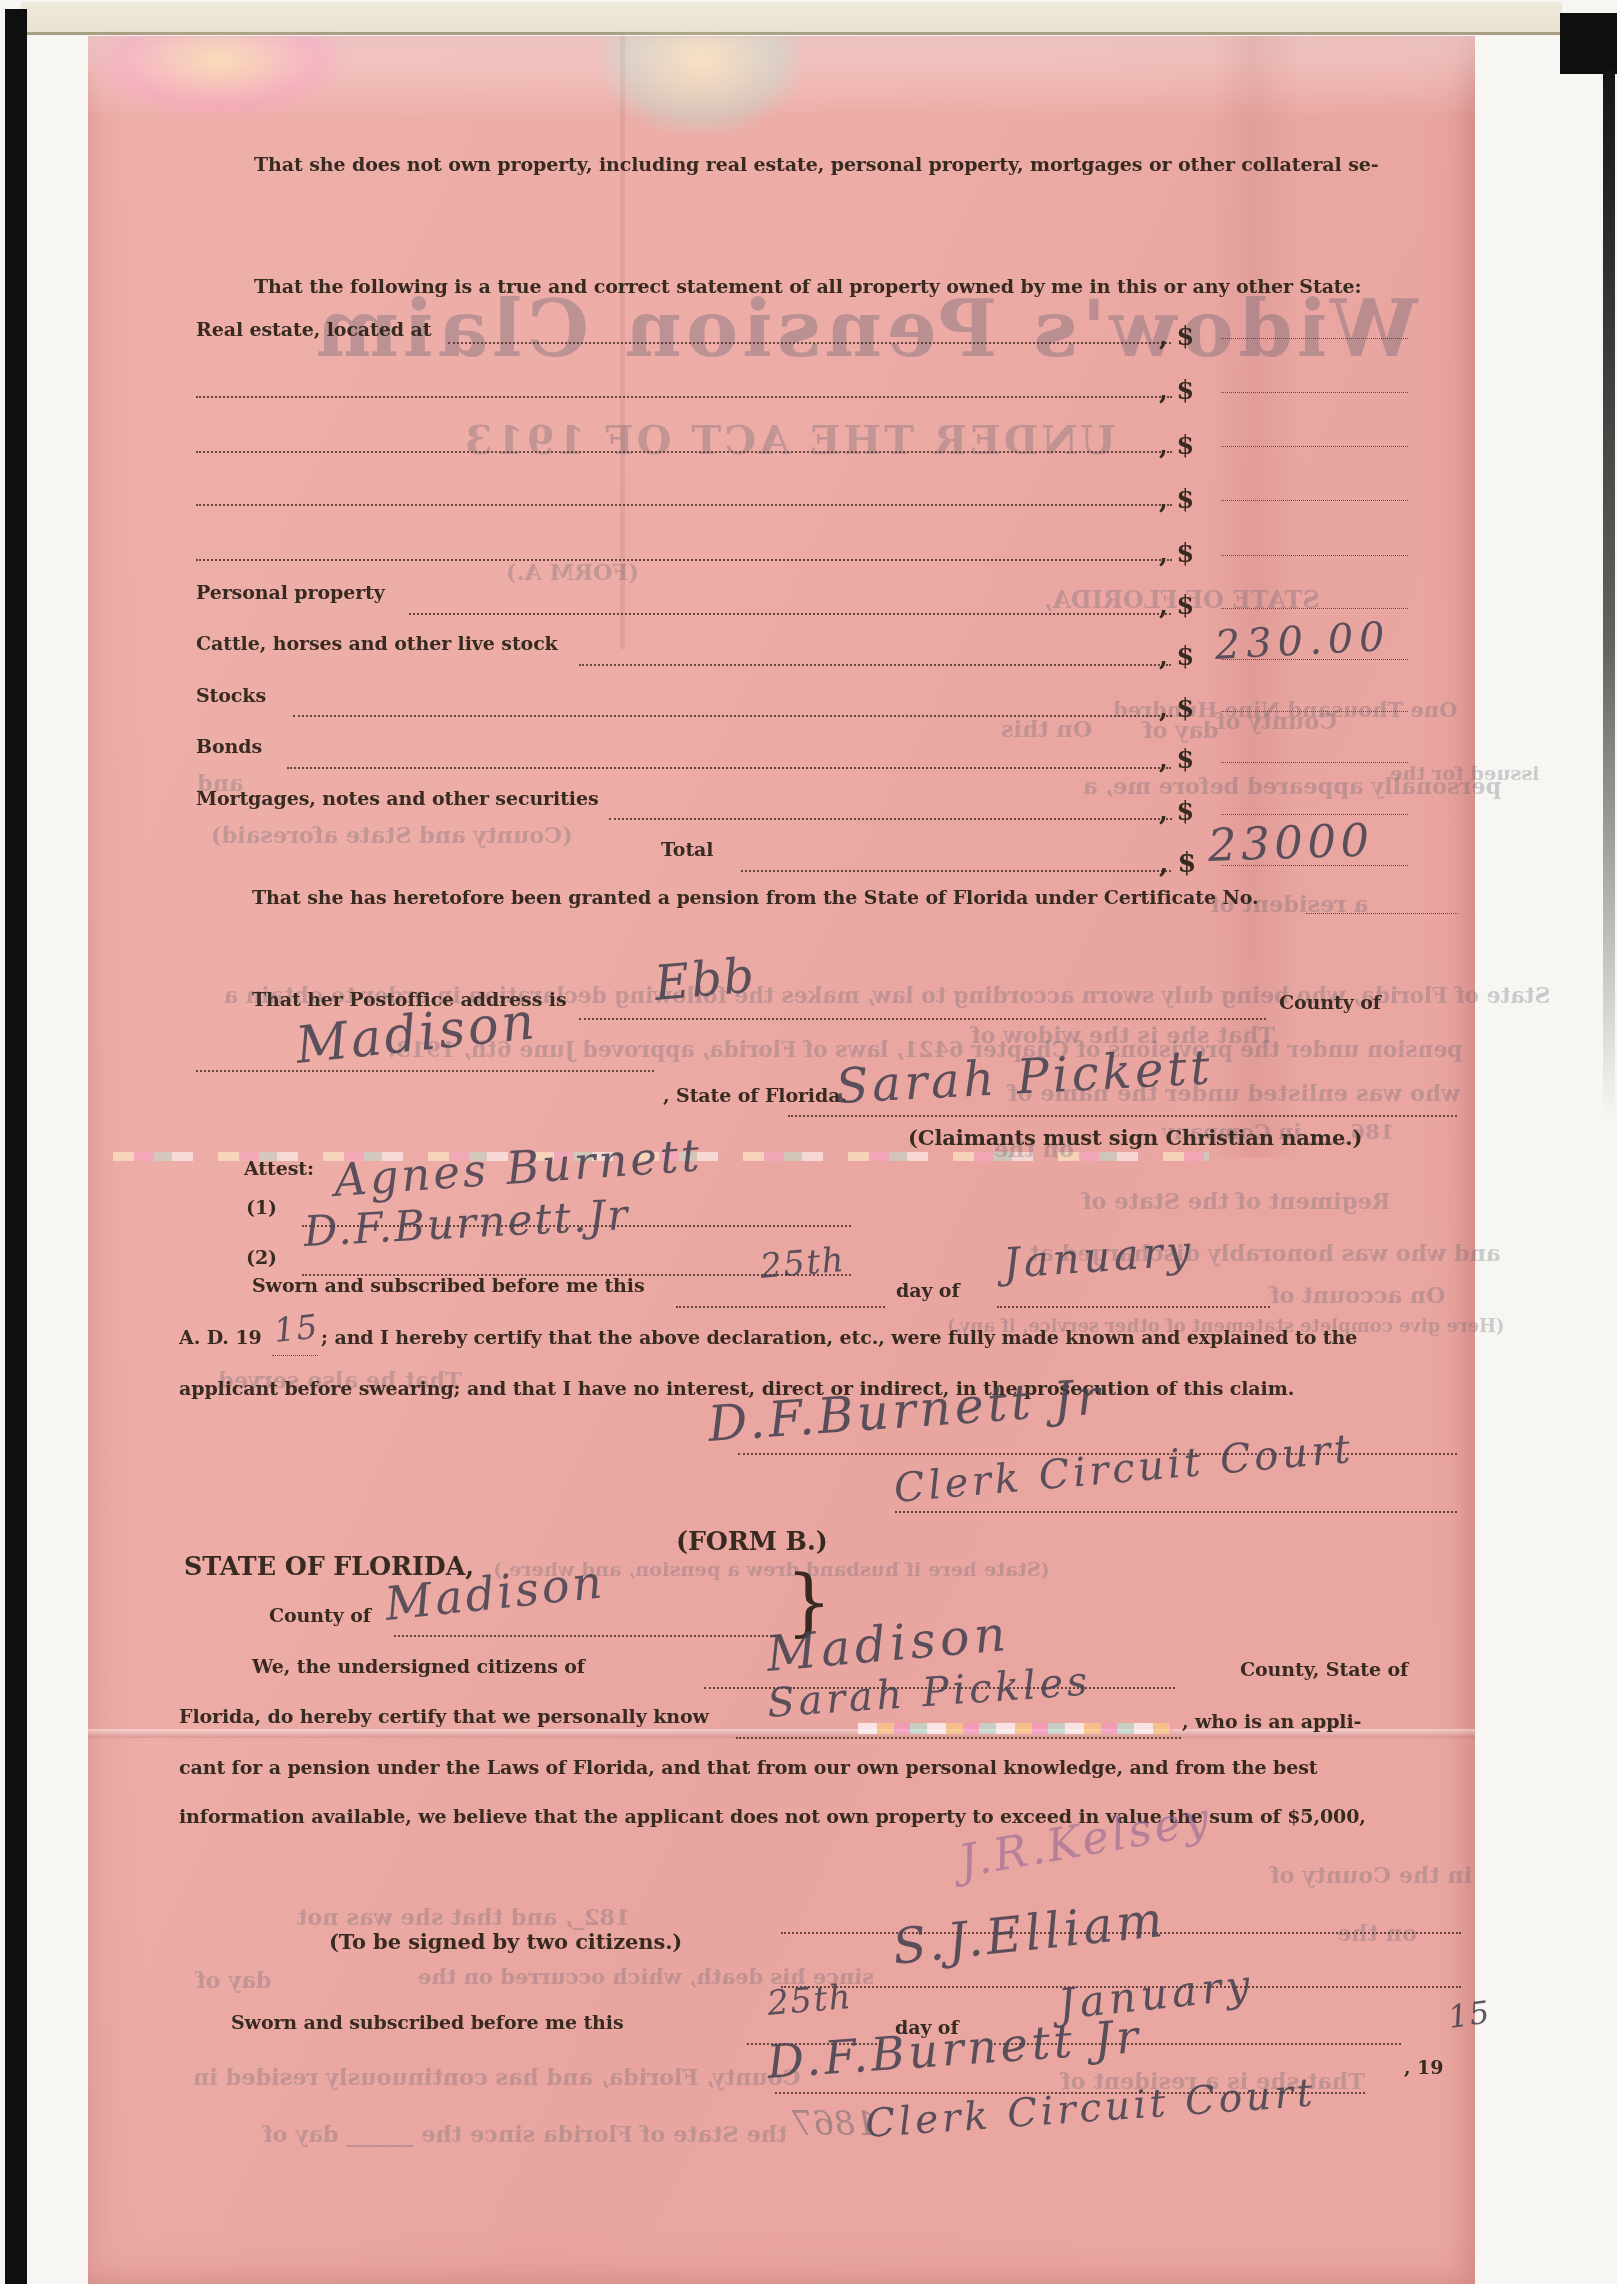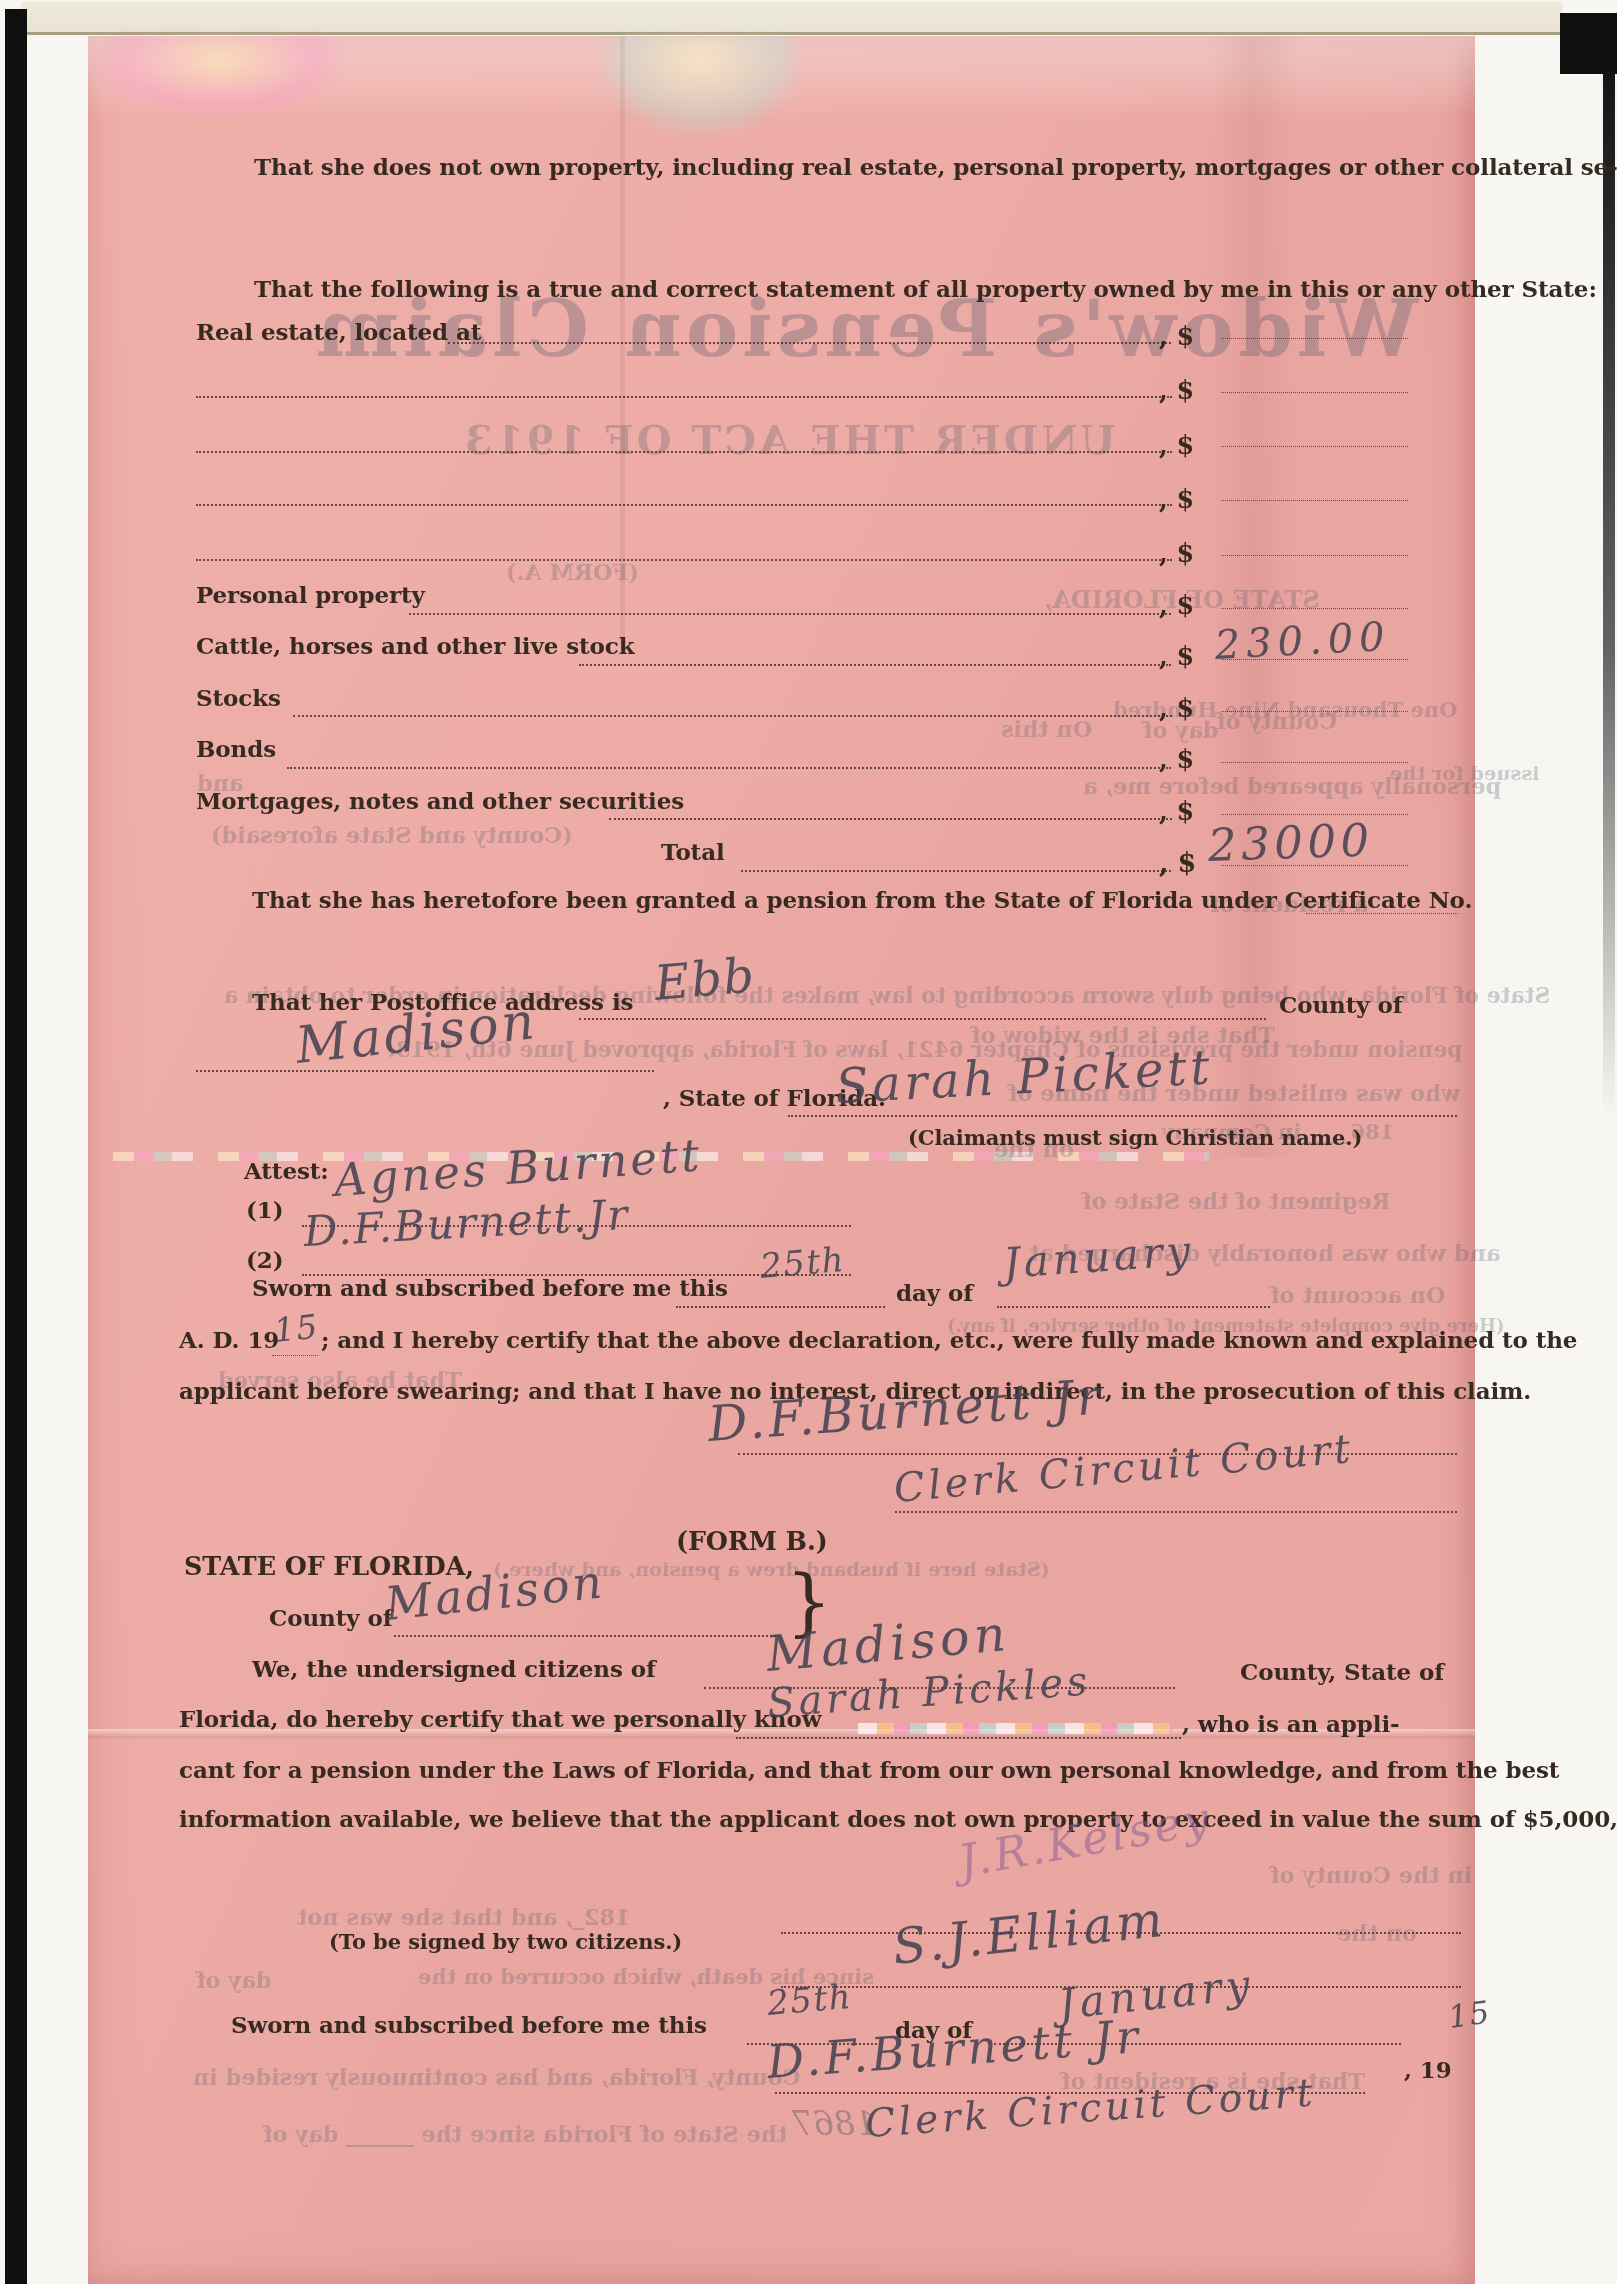--- a/index.html
+++ b/index.html
@@ -3,21 +3,21 @@
 <meta charset="utf-8">
 <style>
   html,body{margin:0;padding:0;background:#ffffff;}
   #scan{position:relative;width:1618px;height:2284px;overflow:hidden;background:#f7f6f2;font-family:"DejaVu Serif",serif;}
   .bar{position:absolute;background:#0f0f0f;}
   .topstrip{position:absolute;left:21px;top:1.5px;width:1541px;height:30px;background:linear-gradient(to bottom,#efeadb,#e7e2d1);border-bottom:3.7px solid #a89f82;}
   #paper{position:absolute;left:88px;top:36px;width:1387px;height:2248px;
     background:linear-gradient(115deg,#efb0aa 0%,#edaca6 35%,#e9a5a0 60%,#eba8a2 100%);
     box-shadow:inset 0 0 45px rgba(190,110,105,.35), inset -9px 0 18.7px rgba(170,90,90,.25);}
   .shade{position:absolute;pointer-events:none;}
-  .t{position:absolute;font-family:"DejaVu Serif",serif;font-weight:bold;color:#372b21;white-space:nowrap;font-size:23px;letter-spacing:-0.1px;}
+  .t{position:absolute;font-family:"DejaVu Serif",serif;font-weight:bold;color:#372b21;white-space:nowrap;font-size:19px;letter-spacing:-0.1px;}
   .cap{font-size:21px;}
   .dot{position:absolute;height:0;border-bottom:2.2px dotted rgba(80,50,45,.85);}
   .dot.f{border-bottom:1.5px dotted rgba(80,50,45,.8);}
   .hw{position:absolute;font-family:"DejaVu Serif",serif;font-style:italic;color:rgba(70,66,80,.88);white-space:nowrap;transform-origin:left bottom;letter-spacing:1.5px;}
   .bleed{position:absolute;font-family:"DejaVu Serif",serif;font-weight:bold;color:rgba(100,100,114,.30);white-space:nowrap;transform:scaleX(-1);font-size:22.4px;}
   .glare{position:absolute;pointer-events:none;}
 </style>
 </head>
 <body>
 

